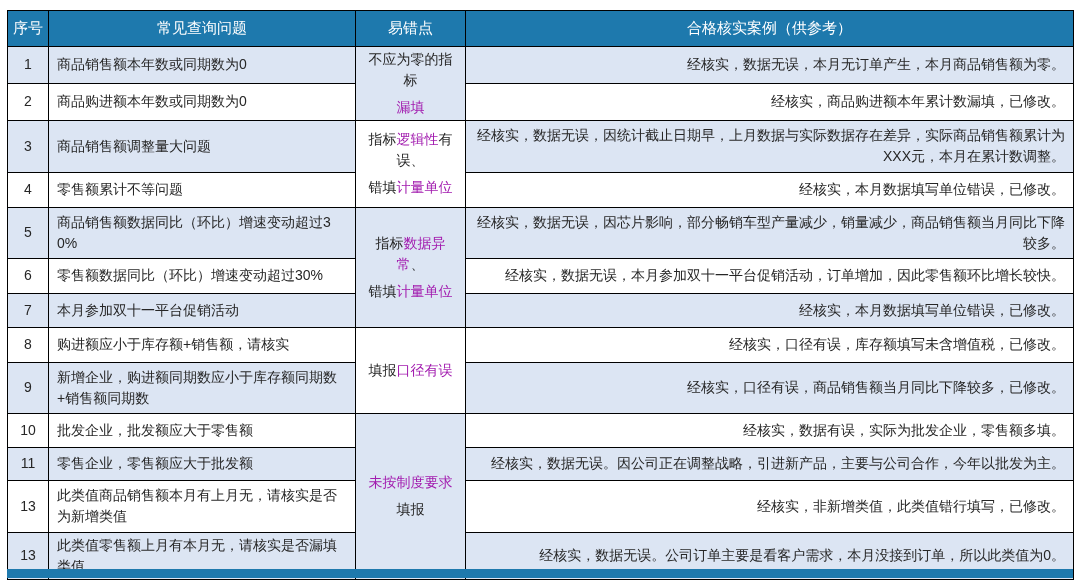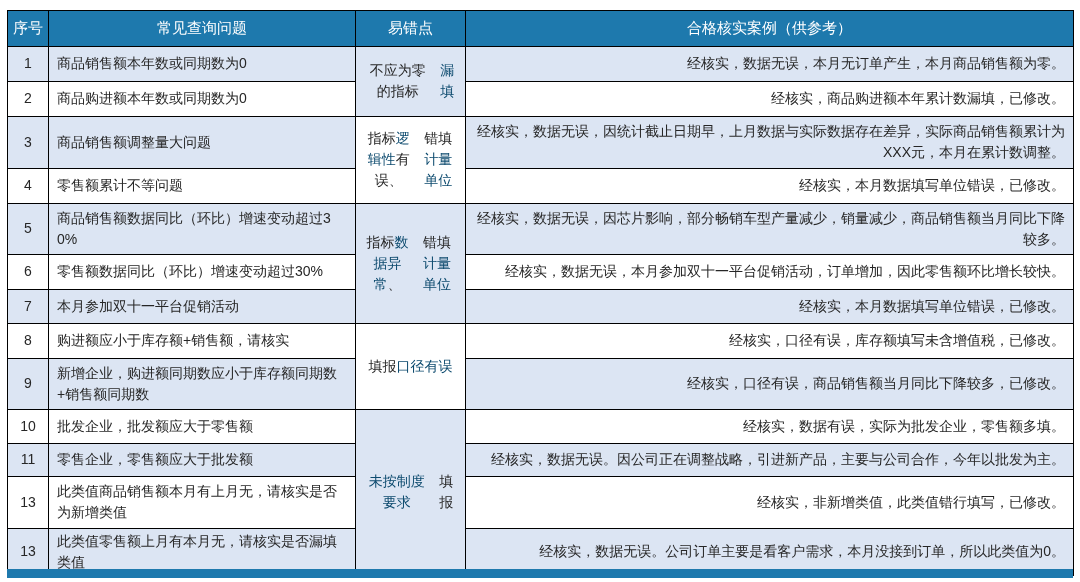--- a/index.html
+++ b/index.html
@@ -35,29 +35,29 @@
   }
   td.no{text-align:center;padding:2px 2px;}
   td.q{text-align:left;margin-left:26px;}
   td.case{text-align:right;}
   td.err{
     text-align:center;
     padding:4px 4px;
   }
   td.err .errbox{
     display:flex;
-    flex-direction:row;
+    flex-direction:column;
     justify-content:center;
     gap:6px;
   }
   tr.alt td{background:#dce5f3;}
   tr.w td{background:#ffffff;}
   td.err.light{background:#dce5f3;}
   td.err.white{background:#ffffff;}
-  .red{color:#0c4a6e;}
+  .red{color:#a21caf;}
   .bottom-bar{
     position:absolute;left:7px;top:569px;
     width:1066px;height:9px;
     background:#1e79ad;
   }
 </style>
 </head>
 <body>
 
 <div class="page">

